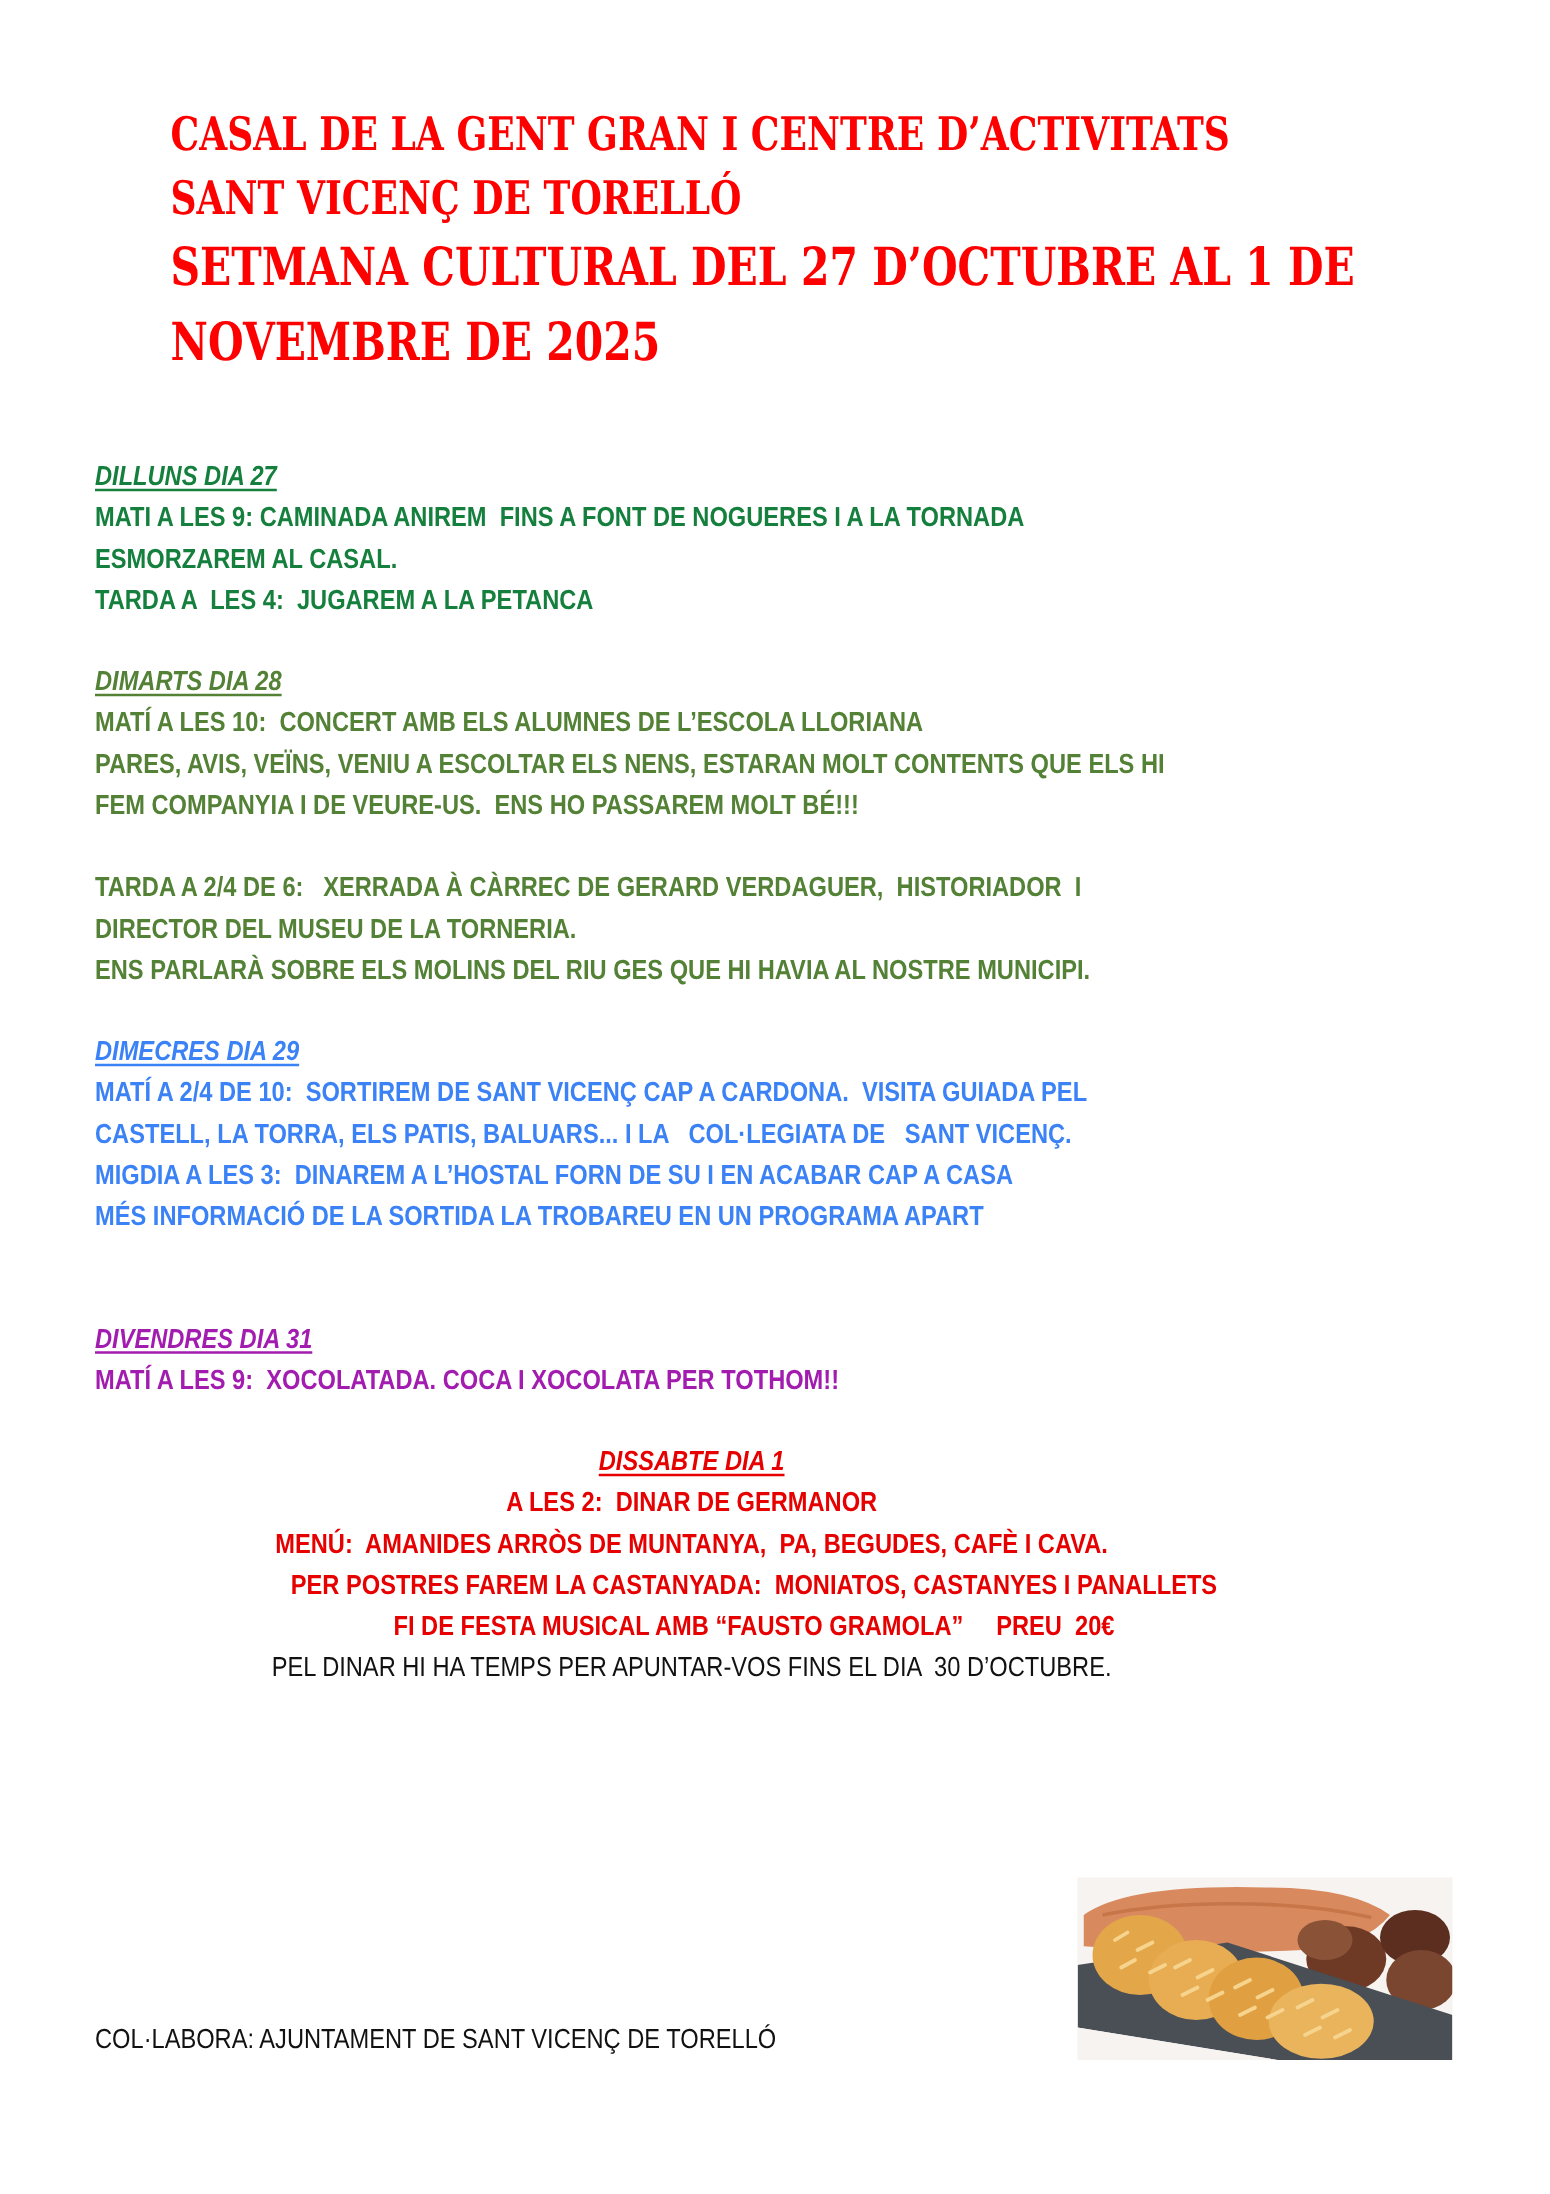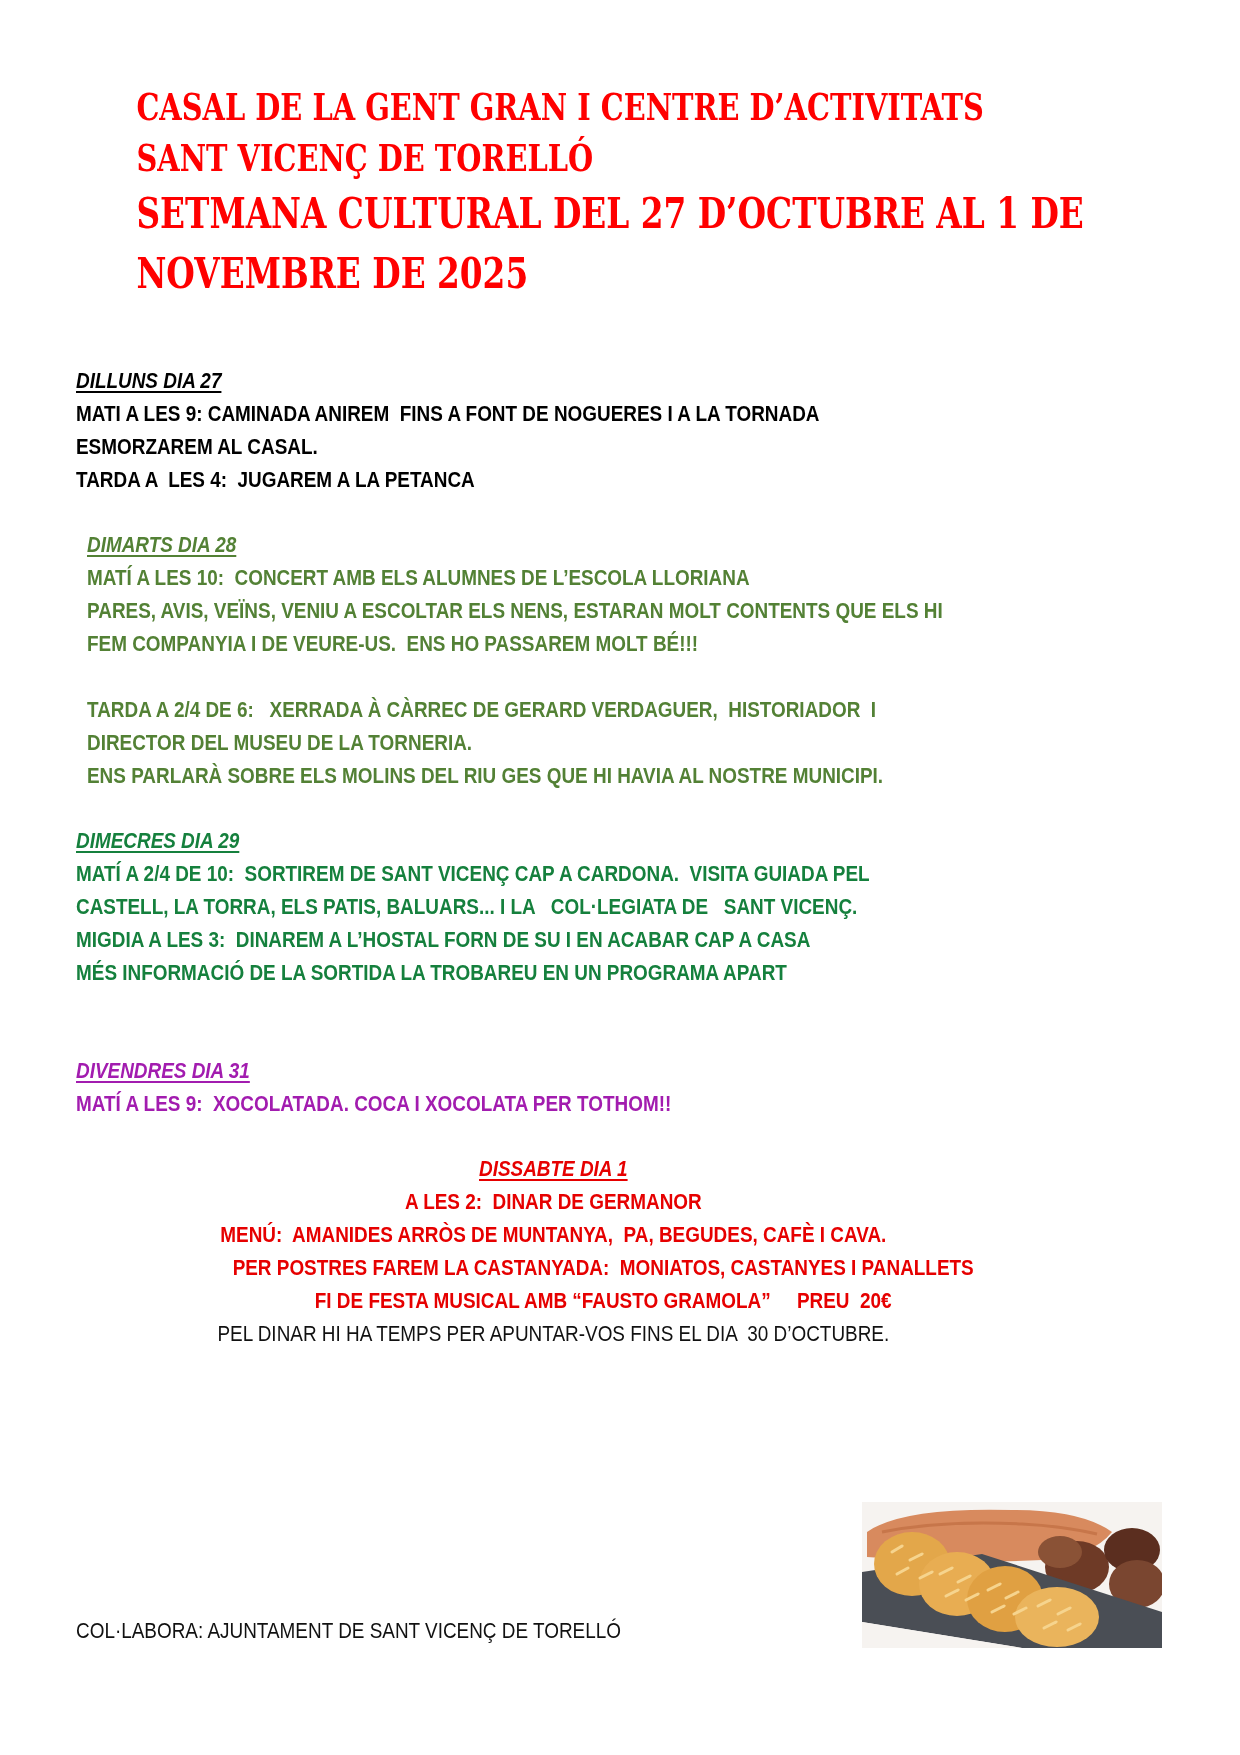--- a/index.html
+++ b/index.html
@@ -35,23 +35,23 @@
     .line {
       font-family: "Liberation Sans", sans-serif;
       font-weight: bold;
       font-size: 22px; line-height: 33px; height: 33px;
       white-space: pre;
       transform: scaleX(0.86); transform-origin: left;
     }
     .indent { padding-left: 116px; }
     .gap { height: 33px; }
 
-    .blue { color: #000000; }
-    .green { color: #538135; margin-left: 11px; }
-    .orange { color: #15803d; }
+    .blue { color: #15803d; }
+    .green { color: #538135; }
+    .orange { color: #3b82f6; }
     .purple { color: #7030a0; }
     .brown { color: #a21caf; }
     .red { color: #e60000; text-align: center; }
     .black { color: #111111; font-weight: normal; }
 
     .food-photo {
       position: absolute; left: 862px; top: 1502px; width: 300px; height: 146px;
       background: #f4f1ee; overflow: hidden;
     }
     .footer {

